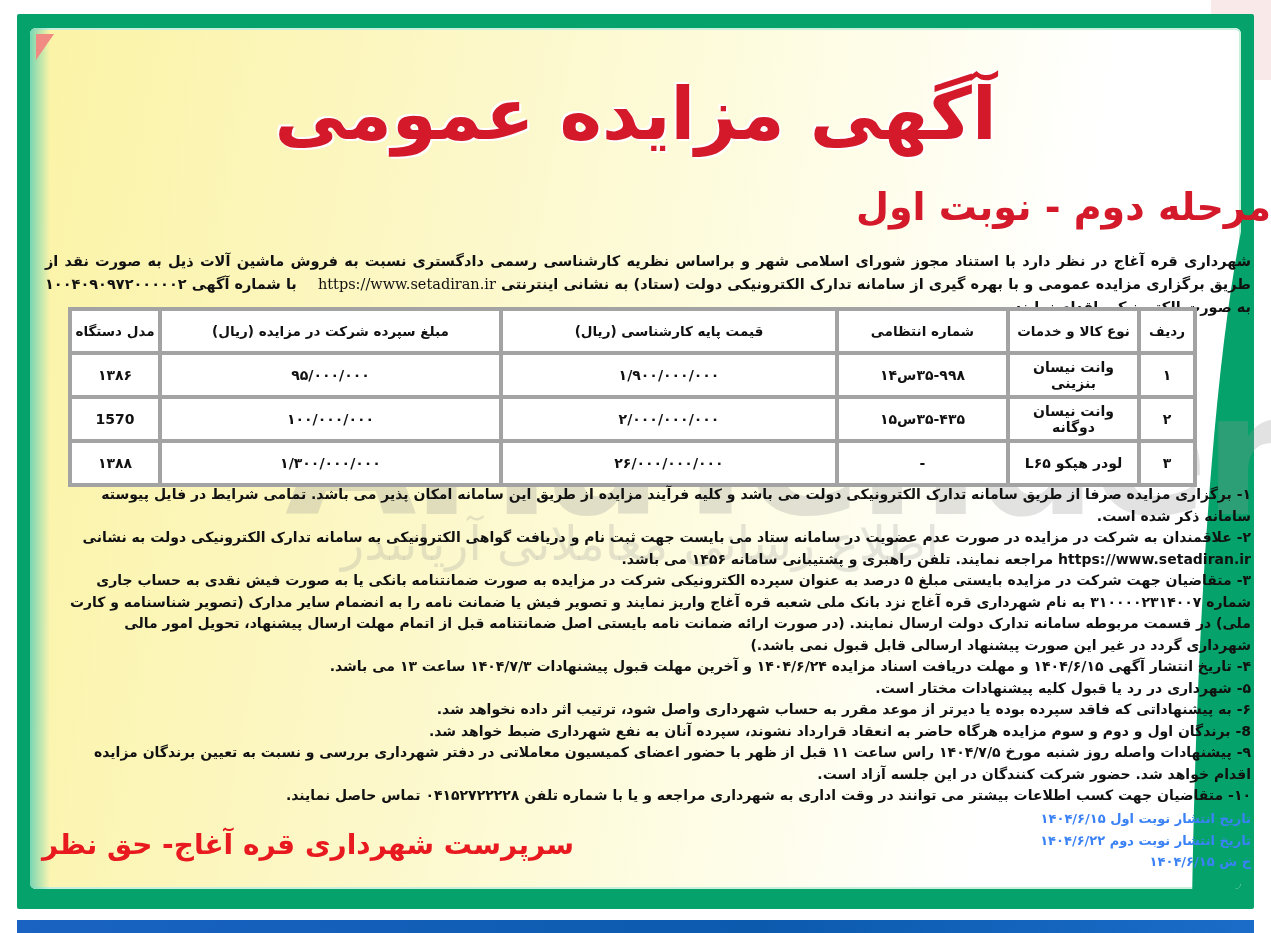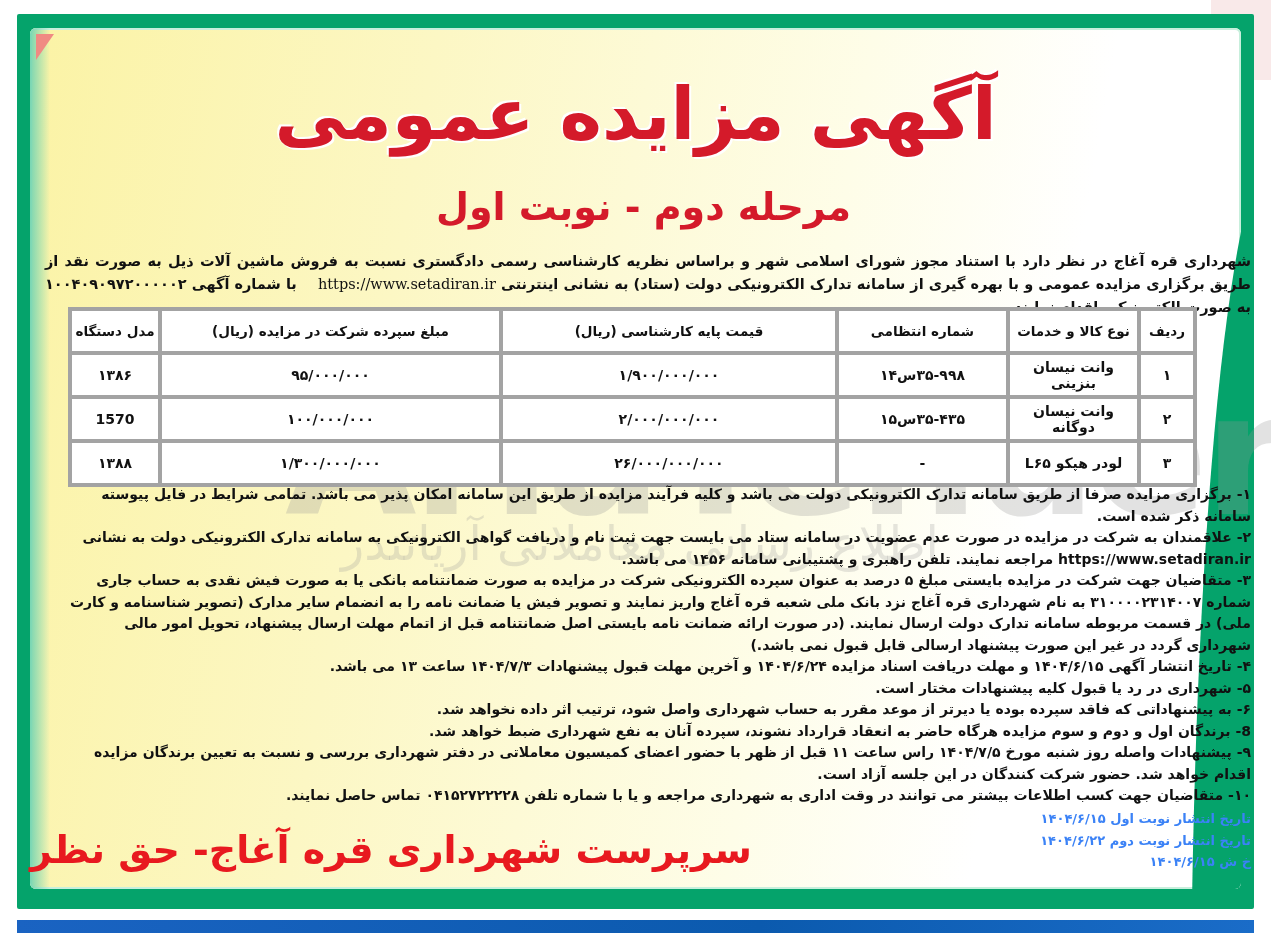--- a/index.html
+++ b/index.html
@@ -49,21 +49,21 @@
       position: absolute; left: 300px; top: 515px; width: 680px;
       font-size: 48px; color: rgba(150,150,150,0.25); text-align: center;
       pointer-events: none; letter-spacing: 10px;
     }
     .title {
       position: absolute; top: 72px; left: 0; right: 0; text-align: center;
       font-size: 72px; font-weight: bold; color: #d41a2a;
       text-shadow: 0 0 2px #fff, 2px 2px 0 #fff, -2px -2px 0 #fff;
     }
     .subtitle {
-      position: absolute; top: 185px; left: 16px; right: 0; text-align: center;
+      position: absolute; top: 185px; left: 16px; right: 0; text-align: right;
       font-size: 38px; font-weight: bold; color: #d41a2a;
     }
     .intro {
       position: absolute; top: 250px; left: 45px; right: 20px;
       font-size: 14.5px; font-weight: bold; color: #111; line-height: 23px;
       text-align: justify;
     }
     .url { direction: ltr; unicode-bidi: embed; font-family: "DejaVu Serif", serif; font-weight: normal; margin-left: 16px; }
     table.items {
       position: absolute; top: 307px; left: 68px; width: 1129px;
@@ -79,21 +79,21 @@
       position: absolute; top: 484px; left: 60px; right: 20px;
       font-size: 14px; font-weight: bold; color: #111; line-height: 21.5px;
     }
     .notes p { margin: 0; }
     .dates {
       position: absolute; right: 20px; top: 808px;
       font-size: 13px; font-weight: bold; color: #3b82f6; line-height: 21.5px;
     }
     .signature {
       position: absolute; left: 30px; top: 828px;
-      font-size: 38px; font-weight: bold; color: #e8191f;
+      font-size: 28px; font-weight: bold; color: #e8191f; padding-left: 12px;
     }
   </style>
 </head>
 <body>
 
 <div class="corner-bg"></div>
 
 <div class="frame">
   <div class="paper">
     <div class="curl-left"></div>

